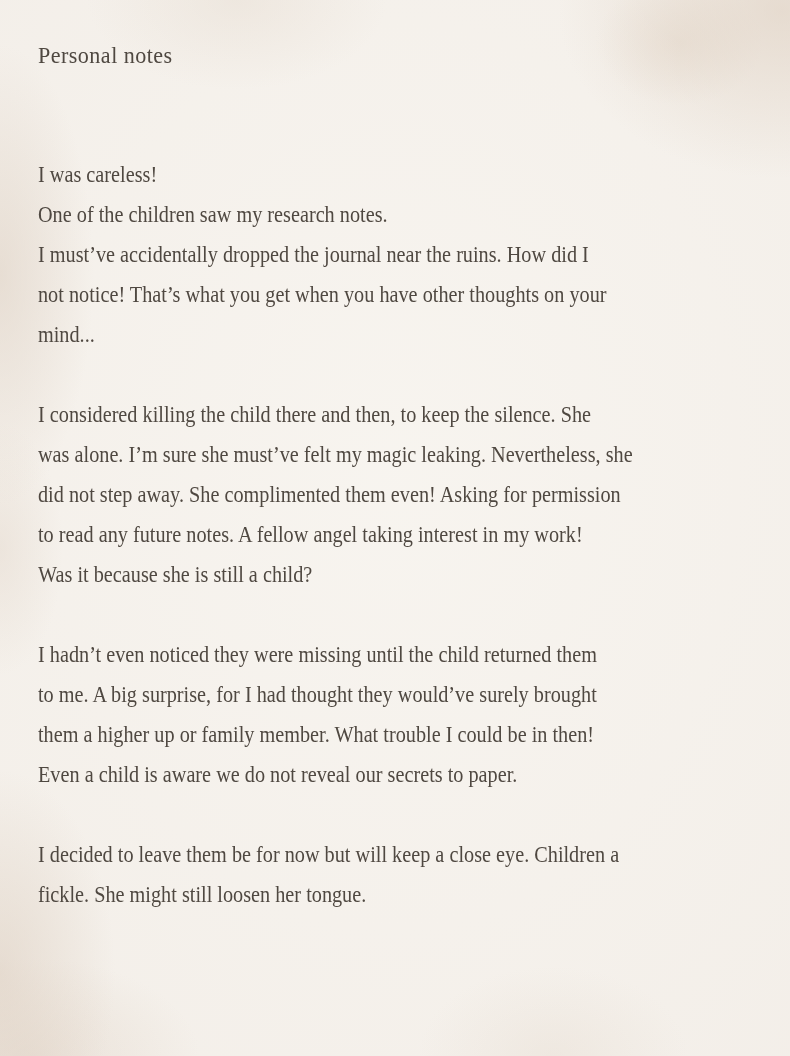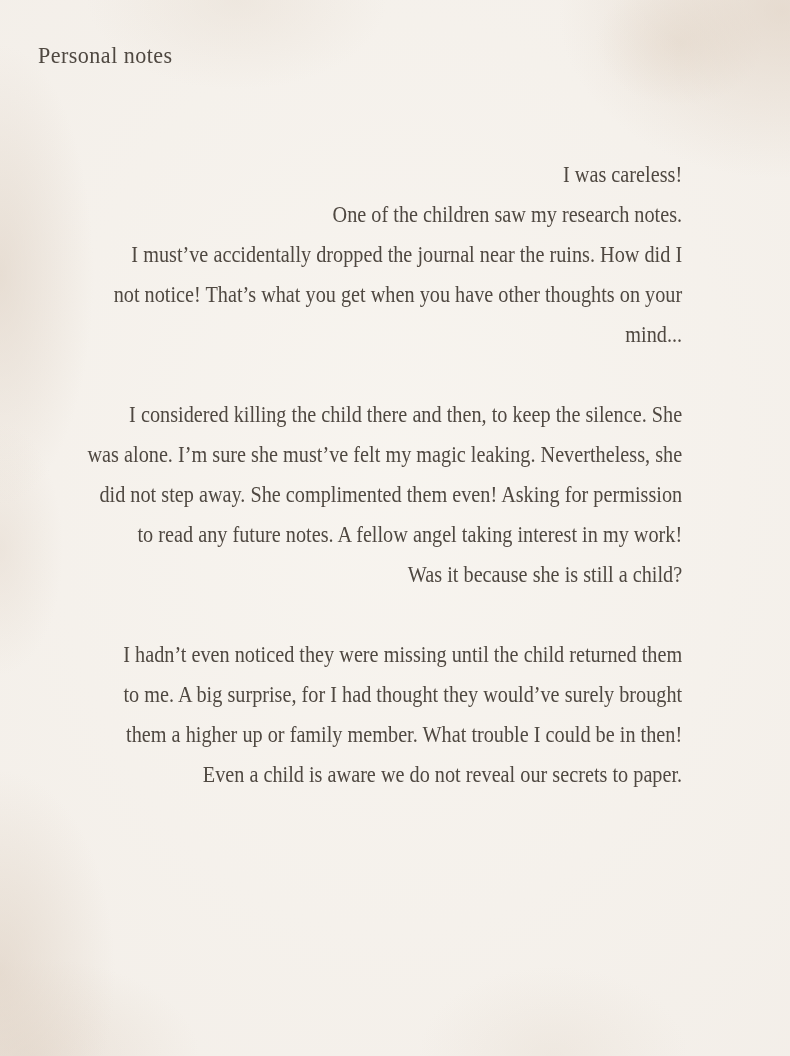--- a/index.html
+++ b/index.html
@@ -31,21 +31,21 @@
   }
   .page-title {
     font-size: 24px;
     line-height: 30px;
     letter-spacing: 0.5px;
     transform: scaleX(0.92);
     transform-origin: left center;
     white-space: nowrap;
   }
   .note-body { margin-top: 85px; }
-  .paragraph { margin-bottom: 40px; text-align: right; }
+  .paragraph { margin-bottom: 40px; }
   .note-line {
     font-size: 23px;
     line-height: 40px;
     white-space: nowrap;
     transform: scaleX(0.88);
     transform-origin: left center;
   }
 </style>
 </head>
 <body>
@@ -71,15 +71,19 @@
       <div class="note-line">Was it because she is still a child?</div>
     </div>
 
     <div class="paragraph">
       <div class="note-line">I hadn’t even noticed they were missing until the child returned them</div>
       <div class="note-line">to me. A big surprise, for I had thought they would’ve surely brought</div>
       <div class="note-line">them a higher up or family member. What trouble I could be in then!</div>
       <div class="note-line">Even a child is aware we do not reveal our secrets to paper.</div>
     </div>
 
+    <div class="paragraph">
+      <div class="note-line">I decided to leave them be for now but will keep a close eye. Children a</div>
+      <div class="note-line">fickle. She might still loosen her tongue.</div>
+    </div>
 
   </div>
 </div>
 
 </body></html>

